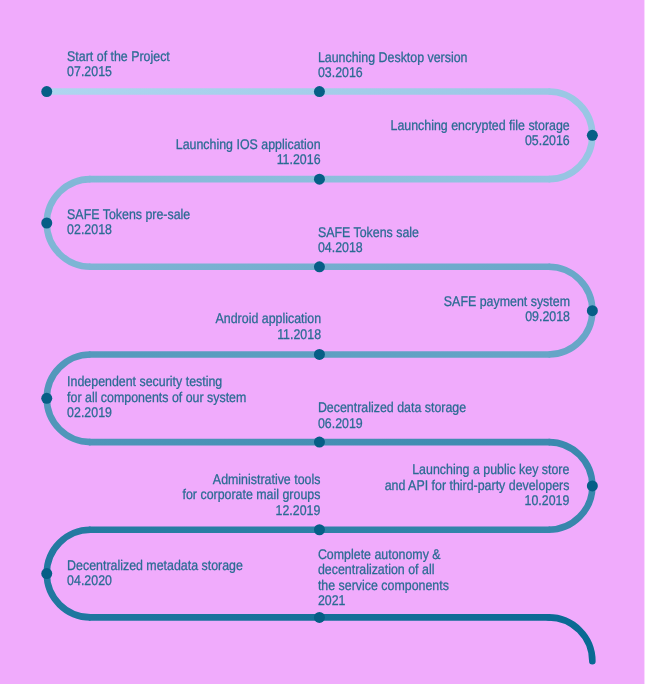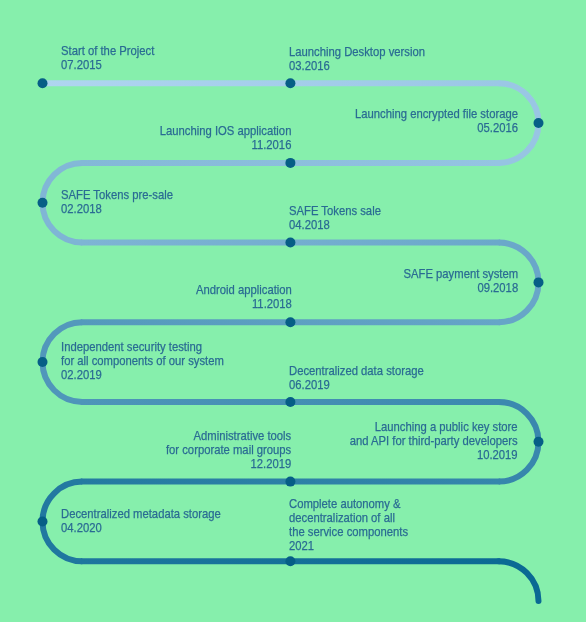--- a/index.html
+++ b/index.html
@@ -2,21 +2,21 @@
 <html><head>
 <meta charset="utf-8">
 <title>Project Roadmap Timeline</title>
 <style>
   html, body { margin:0; padding:0; background:#ffffff; }
   body {
     width:586px; height:622px;
     font-family:"Liberation Sans", sans-serif;
     overflow:hidden;
   }
-  .stage { position:relative; width:586px; height:622px; background:#86efac; }
+  .stage { position:relative; width:586px; height:622px; background:#f0abfc; }
   svg.track { position:absolute; left:0; top:0; width:586px; height:622px; }
   svg.track path.seg { fill:none; stroke-width:6; stroke-linecap:butt; }
   svg.track path.seg-end { stroke-linecap:round; }
   #labels { position:absolute; left:0; top:0; width:586px; height:622px; }
   .label {
     position:absolute;
     color:#2A6B93;
     font-size:12.8px;
     -webkit-text-stroke:0.25px #2A6B93;
     line-height:14px;

